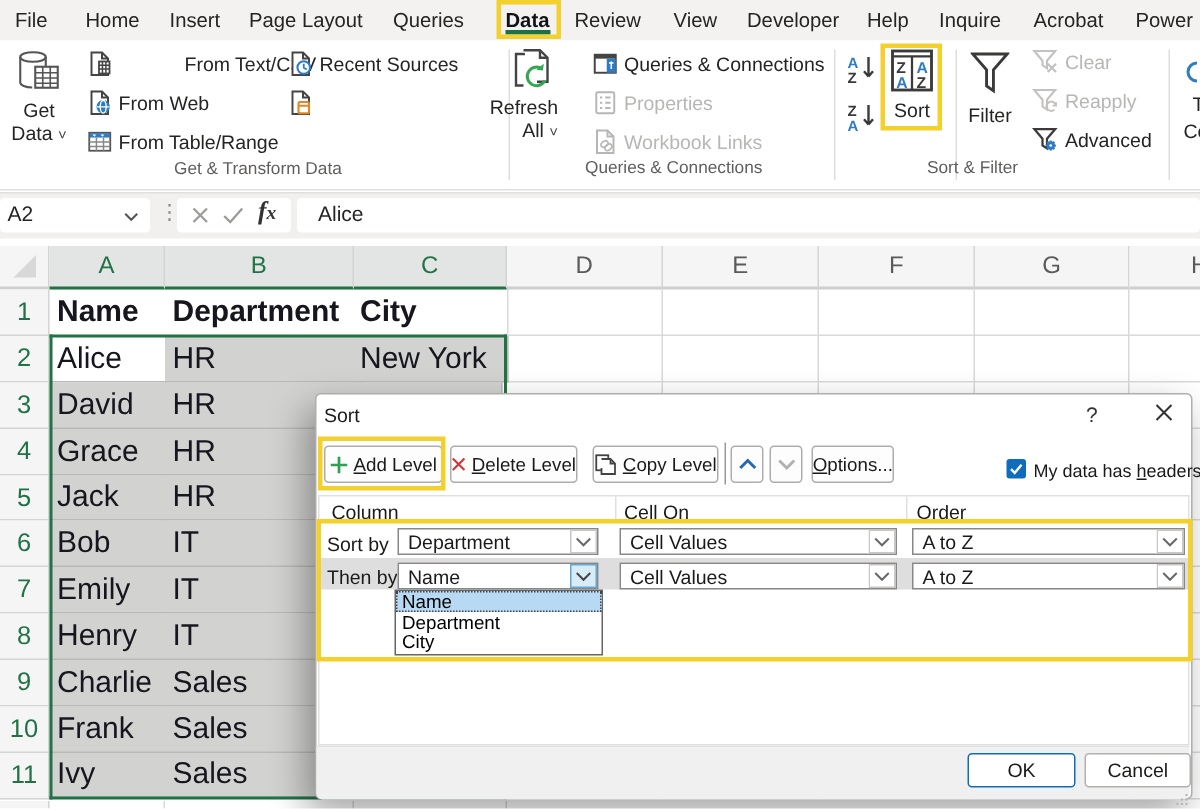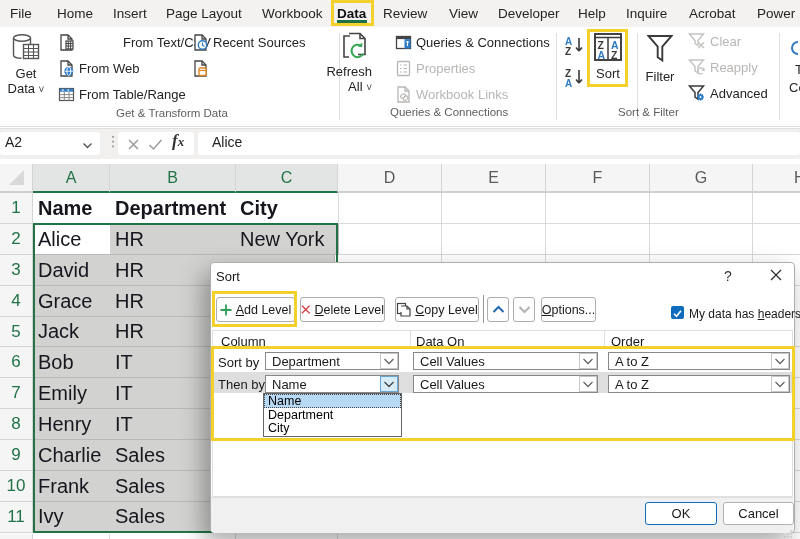--- a/index.html
+++ b/index.html
@@ -35,21 +35,21 @@
   .combo .cv{position:absolute;right:0px;top:0px;}
 </style>
 </head>
 <body>
 
 <div class="abs" id="tabbar"></div>
 <div class="tab" style="left:10px;">File</div>
 <div class="tab" style="left:57px;">Home</div>
 <div class="tab" style="left:113px;">Insert</div>
 <div class="tab" style="left:166px;">Page Layout</div>
-<div class="tab" style="left:262px;">Workbook</div>
+<div class="tab" style="left:262px;">Queries</div>
 <div class="tab" style="left:337px;font-weight:bold;color:#0f1315;">Data</div>
 <div class="abs" style="left:337px;top:20px;width:30px;height:3px;background:#1e7145;"></div>
 <div class="tab" style="left:383px;">Review</div>
 <div class="tab" style="left:449px;">View</div>
 <div class="tab" style="left:498px;">Developer</div>
 <div class="tab" style="left:578px;">Help</div>
 <div class="tab" style="left:626px;">Inquire</div>
 <div class="tab" style="left:689px;">Acrobat</div>
 <div class="tab" style="left:757px;">Power P</div>
 
@@ -370,21 +370,21 @@
 
 <div class="abs" style="left:671px;top:306px;width:13px;height:13px;background:#0f6cbd;border-radius:2px;">
   <svg width="13" height="13" viewBox="0 0 13 13">
       <path d="M3 6.8 l2.5 2.5 L10 3.8" stroke="#fff" stroke-width="1.6" fill="none"></path>
     </svg>
 </div>
 <div class="abs" style="left:689px;top:307px;font-size:12px;white-space:nowrap;color:#1b1a19;">My data has <u>h</u>eaders</div>
 
 <div class="abs" style="left:212px;top:330px;width:579px;height:165px;background:#fff;border:1px solid #e0e0e0;"></div>
 <div class="abs" style="left:221px;top:334px;font-size:13px;color:#1b1a19;">Column</div>
-<div class="abs" style="left:416px;top:334px;font-size:13px;color:#1b1a19;">Data On</div>
+<div class="abs" style="left:416px;top:334px;font-size:13px;color:#1b1a19;">Cell On</div>
 <div class="abs" style="left:611px;top:334px;font-size:13px;color:#1b1a19;">Order</div>
 <div class="abs" style="left:212px;top:346px;width:580px;height:1px;background:#d0d0d0;"></div>
 <div class="abs" style="left:410px;top:331px;width:1px;height:15px;background:#e0e0e0;"></div>
 <div class="abs" style="left:604px;top:331px;width:1px;height:15px;background:#e0e0e0;"></div>
 
 <div class="abs" style="left:213px;top:372px;width:579px;height:21px;background:#dedede;"></div>
 <div class="abs" style="left:218px;top:355px;font-size:13px;color:#1b1a19;">Sort by</div>
 <div class="abs" style="left:218px;top:377px;font-size:13px;color:#1b1a19;">Then by</div>
 
 <div class="abs combo" style="left:265px;top:352px;width:134px;height:18px;">

